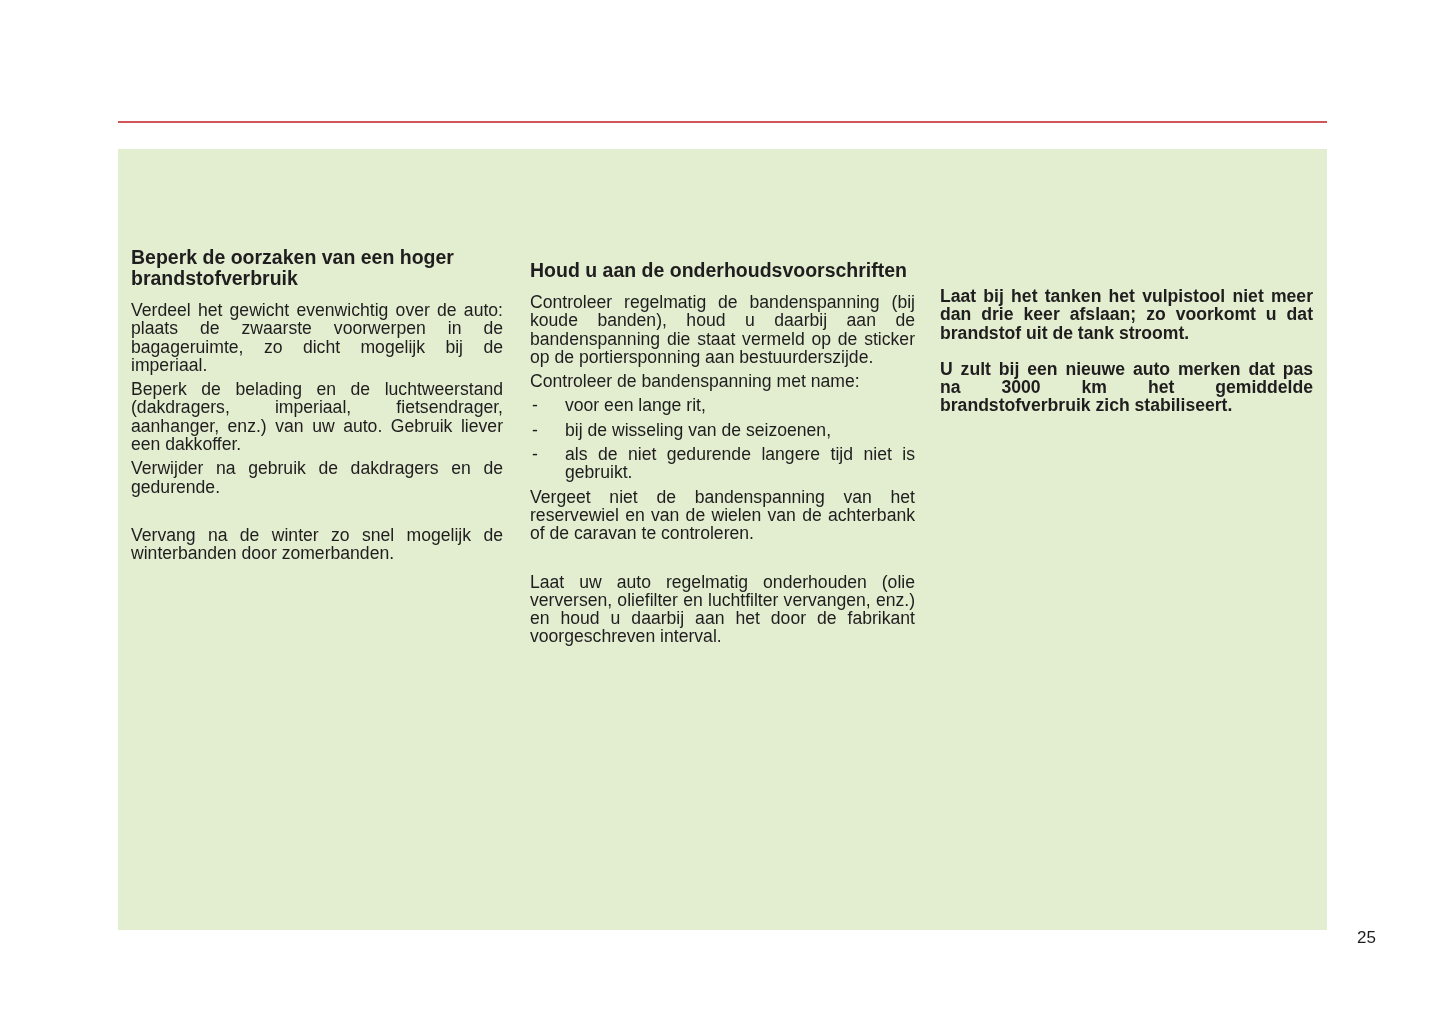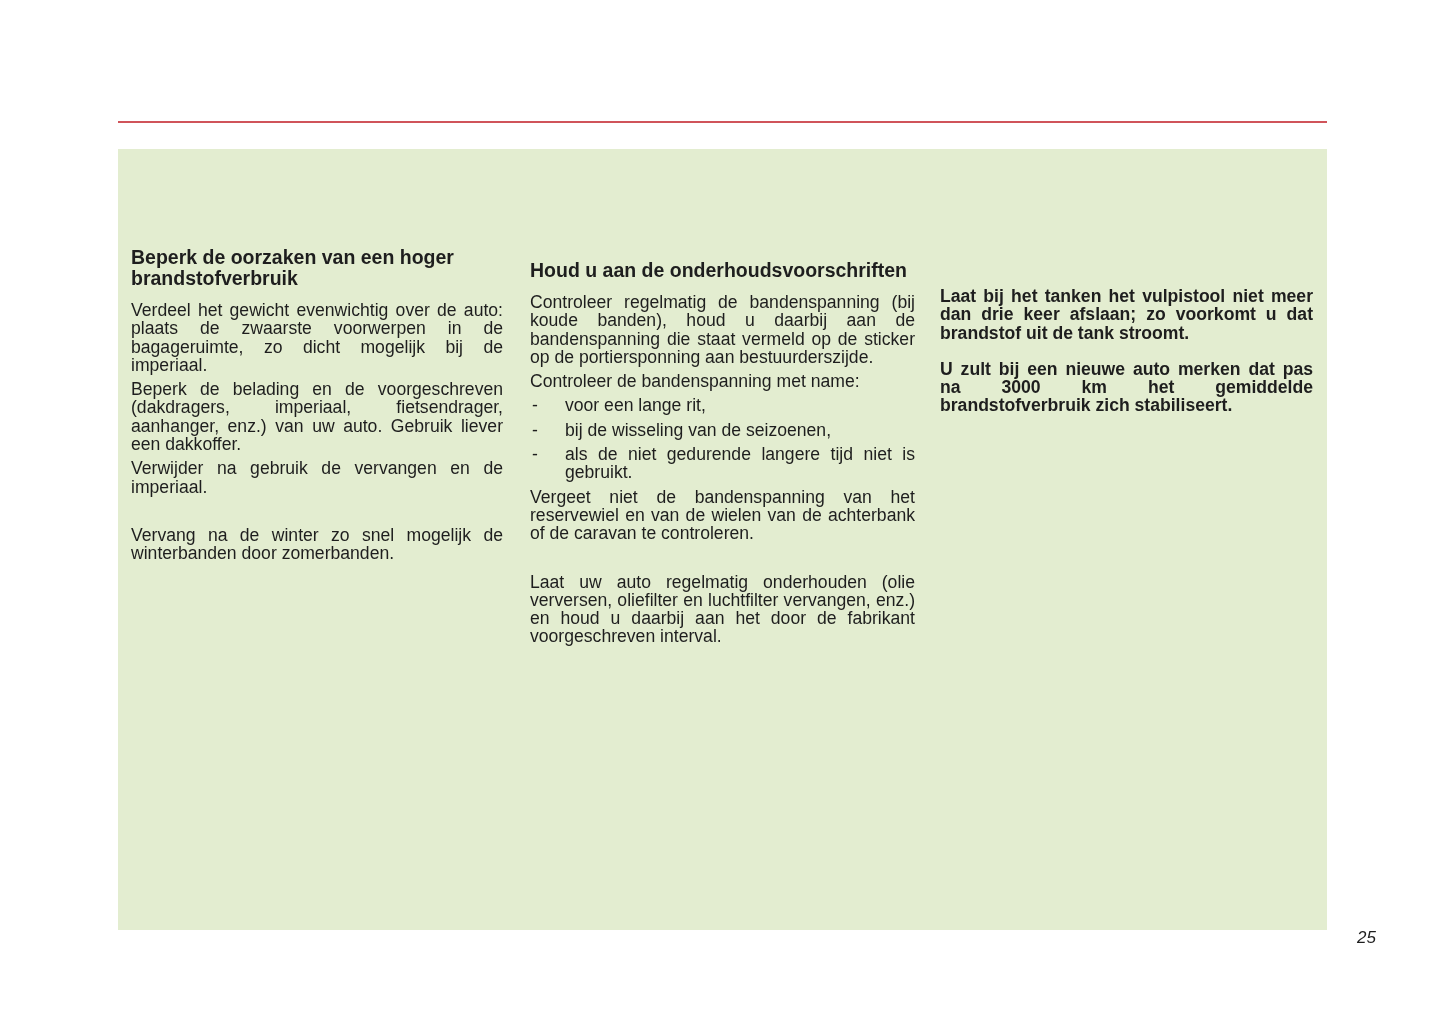--- a/index.html
+++ b/index.html
@@ -10,33 +10,33 @@
   .col { position:absolute; top:247px; font-size:17.6px; line-height:18.3px; }
   .c1 { left:131px; width:372px; }
   .c2 { left:530px; width:385px;margin-top:13px; }
   .c3 { left:940px; width:373px; top:287px;font-weight:bold; }
   h2 { font-size:19.5px; line-height:21px; font-weight:bold; margin:0 0 12px 0; }
   p { margin:0 0 6px 0; text-align:justify; text-align-last:left; }
   .gap { height:24px; }
   ul { list-style:none; margin:0 0 6px 0; padding:0; }
   li { position:relative; padding-left:35px; margin-bottom:6px; text-align:justify; text-align-last:left; }
   li .dash { position:absolute; left:2px; top:0; }
-  .pagenum { position:absolute; left:1357px; top:928px; font-size:17px;font-style:italic; }
+  .pagenum { position:absolute; left:1357px; top:928px; font-size:17px; }
 </style>
 </head>
 <body>
 
 <div class="rule"></div>
 <div class="panel"></div>
 
 <div class="col c1">
   <h2>Beperk de oorzaken van een hoger brandstofverbruik</h2>
   <p>Verdeel het gewicht evenwichtig over de auto: plaats de zwaarste voorwerpen in de bagageruimte, zo dicht mogelijk bij de imperiaal.</p>
-  <p>Beperk de belading en de voorgeschreven (dakdragers, imperiaal, fietsendrager, aanhanger, enz.) van uw auto. Gebruik liever een dakkoffer.</p>
-  <p>Verwijder na gebruik de vervangen en de imperiaal.</p>
+  <p>Beperk de belading en de luchtweerstand (dakdragers, imperiaal, fietsendrager, aanhanger, enz.) van uw auto. Gebruik liever een dakkoffer.</p>
+  <p>Verwijder na gebruik de dakdragers en de gedurende.</p>
   <div class="gap"></div>
   <p>Vervang na de winter zo snel mogelijk de winterbanden door zomerbanden.</p>
 </div>
 
 <div class="col c2">
   <h2>Houd u aan de onderhoudsvoorschriften</h2>
   <p>Controleer regelmatig de bandenspanning (bij koude banden), houd u daarbij aan de bandenspanning die staat vermeld op de sticker op de portierspon­ning aan bestuurderszijde.</p>
   <p>Controleer de bandenspanning met name:</p>
   <ul>
     <li><span class="dash">-</span><span>voor een lange rit,</span></li>

